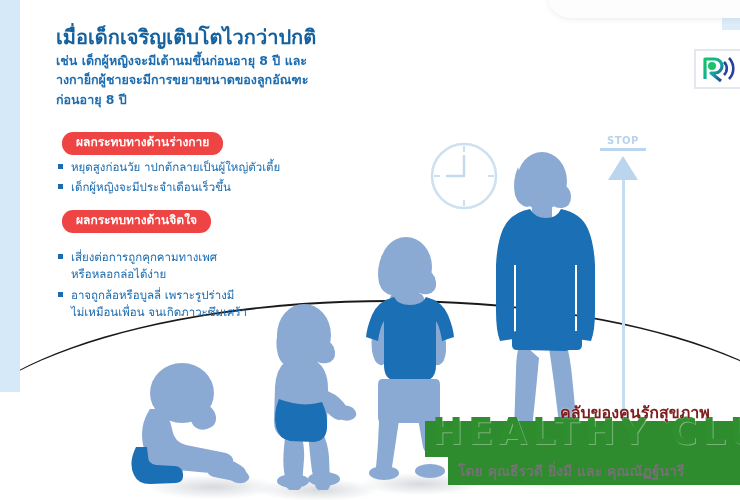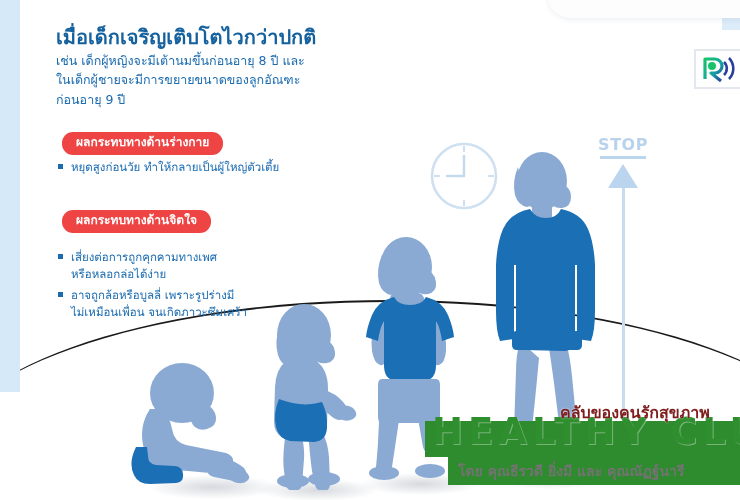--- a/index.html
+++ b/index.html
@@ -73,21 +73,21 @@
   
   .content{position:absolute;left:0;top:0;width:740px;height:500px;z-index:20;margin-top:23px;}
 
   .title{
     position:absolute;left:56px;top:2px;width:420px;
     font-size:20px;font-weight:bold;color:#15619e;letter-spacing:0;
     line-height:1.25;white-space:nowrap;
   }
   .subtitle{
     position:absolute;left:56px;top:28px;width:360px;
-    font-size:12.5px;color:#1c6cb0;line-height:1.55;font-weight:400;
+    font-size:12.5px;color:#1c6cb0;line-height:1.55;font-weight:700;
   }
   .subtitle div{white-space:nowrap;}
 
   .badge{
     display:inline-block;background:#ef4444;color:#ffffff;
     font-size:12px;font-weight:bold;padding:4px 14px 5px 14px;
     border-radius:11px;line-height:1.15;
   }
   .sec1{position:absolute;left:62px;top:108px;}
   .sec2{position:absolute;left:62px;top:186px;}
@@ -99,21 +99,21 @@
   .bullets .li .ln{white-space:nowrap;display:block;}
   .bullets .li::before{
     content:"";position:absolute;left:0;top:5px;width:5px;height:5px;background:#1a6bb0;
   }
 
   
   .clock{position:absolute;left:429px;top:118px;width:70px;height:70px;z-index:18;}
 
   
   .stop-wrap{position:absolute;left:592px;top:112px;width:62px;z-index:22;text-align:center;}
-  .stop-text{font-size:16px;font-weight:bold;color:#b9d3ec;letter-spacing:.5px;}
+  .stop-text{font-size:10px;font-weight:bold;color:#b9d3ec;letter-spacing:.5px;}
   .stop-rule{width:46px;height:3px;background:#bcd5ee;margin:2px auto 0 auto;}
   .stop-arrow{
     width:0;height:0;margin:5px auto 0 auto;
     border-left:15px solid transparent;border-right:15px solid transparent;
     border-bottom:24px solid #bcd5ee;
   }
   .stop-stem{width:3px;height:250px;background:#c8dcf0;margin:0 auto;}
 
   
   .person{position:absolute;z-index:19;}
@@ -173,31 +173,34 @@
   <div class="left-strip"></div>
   <div class="right-strip"></div>
   <div class="top-tab"></div>
 
   <div class="content">
 
     <div class="title">เมื่อเด็กเจริญเติบโตไวกว่าปกติ</div>
 
     <div class="subtitle">
       <div>เช่น เด็กผู้หญิงจะมีเต้านมขึ้นก่อนอายุ 8 ปี และ</div>
-      <div>ในเด็กผู้ชายจะมีการขยายขนาดของลูกอัณฑะ</div>
-      <div>ก่อนอายุ 9 ปี</div>
+      <div>างกาย็กผู้ชายจะมีการขยายขนาดของลูกอัณฑะ</div>
+      <div>ก่อนอายุ 8 ปี</div>
     </div>
 
     <div class="sec1">
       <span class="badge">ผลกระทบทางด้านร่างกาย</span>
     </div>
 
     <div class="bullets b1">
       <div class="li">
-        <span class="ln">หยุดสูงก่อนวัย ทำให้กลายเป็นผู้ใหญ่ตัวเตี้ย</span>
+        <span class="ln">หยุดสูงก่อนวัย าปกต้กลายเป็นผู้ใหญ่ตัวเตี้ย</span>
+      </div>
+      <div class="li">
+        <span class="ln">เด็กผู้หญิงจะมีประจำเดือนเร็วขึ้น</span>
       </div>
     </div>
 
     <div class="sec2">
       <span class="badge">ผลกระทบทางด้านจิตใจ</span>
     </div>
 
     <div class="bullets b2">
       <div class="li">
         <span class="ln">เสี่ยงต่อการถูกคุกคามทางเพศ</span>

